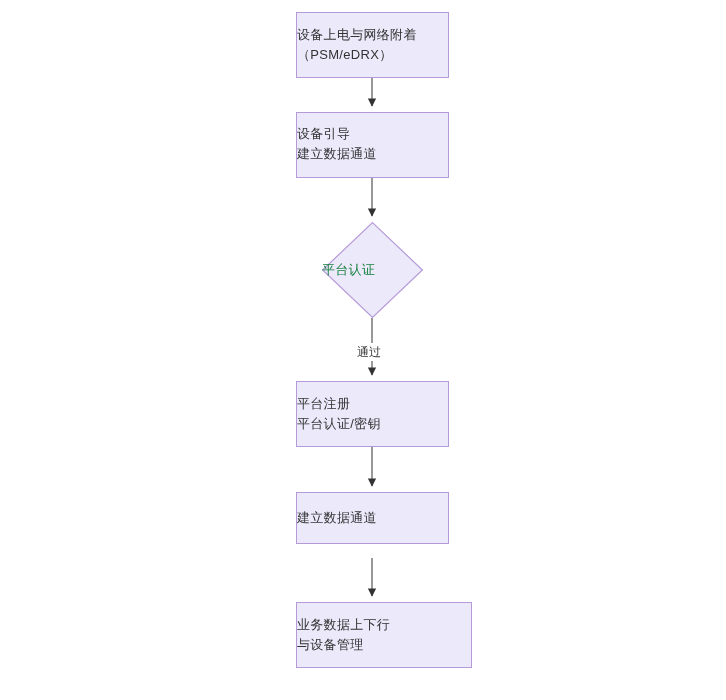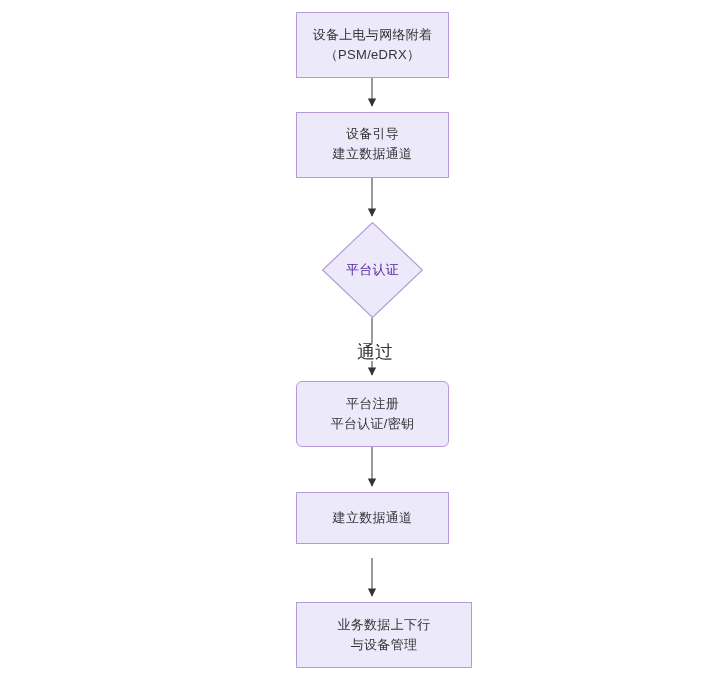--- a/index.html
+++ b/index.html
@@ -19,21 +19,21 @@
     top: 0;
     left: 0;
     width: 726px;
     height: 700px;
   }
   .node {
     position: absolute;
     box-sizing: border-box;
     display: flex;
     flex-direction: column;
-    align-items: center;
+    align-items: flex-start;
     justify-content: center;
     background: #ece9fb;
     border: 1px solid #b49ad8;
     color: #333333;
     font-size: 13px;
     line-height: 20px;
     text-align: center;
     letter-spacing: 0.3px;
   }
   .node-line {
@@ -49,29 +49,29 @@
     left: 0;
     top: 0;
     width: 100%;
     height: 100%;
   }
   .diamond-label {
     position: relative;
     z-index: 2;
     font-size: 13px;
     line-height: 20px;
-    color: #4c1d95;
+    color: #15803d;
     text-align: center;
     letter-spacing: 0.3px;
   }
   .edge-label {
     position: absolute;
     background: #ffffff;
     color: #333333;
-    font-size: 18px;
+    font-size: 12px;
     line-height: 16px;
     padding: 1px 2px;
     white-space: nowrap;
     text-align: center;
   }
 </style>
 </head>
 <body>
 
 <svg id="flow-canvas" viewBox="0 0 726 700" xmlns="http://www.w3.org/2000/svg">
@@ -108,21 +108,21 @@
   <span class="node-line">建立数据通道</span>
 </div>
 
 <div class="node node-decision" style="left:322px; top:222px; width:101px; height:96px;">
   <svg class="diamond-shape" viewBox="0 0 101 96" preserveAspectRatio="none" xmlns="http://www.w3.org/2000/svg">
     <polygon points="50.5,0.6 100.4,48 50.5,95.4 0.6,48" fill="#ece9fb" stroke="#b49ad8" stroke-width="1.2"></polygon>
   </svg>
   <span class="diamond-label">平台认证</span>
 </div>
 
-<div class="node" style="left:296px; top:381px; width:153px; height:66px;border-radius:6px;">
+<div class="node" style="left:296px; top:381px; width:153px; height:66px;">
   <span class="node-line">平台注册</span>
   <span class="node-line">平台认证/密钥</span>
 </div>
 
 <div class="node" style="left:296px; top:492px; width:153px; height:52px;">
   <span class="node-line">建立数据通道</span>
 </div>
 
 <div class="node" style="left:296px; top:602px; width:176px; height:66px;">
   <span class="node-line">业务数据上下行</span>

